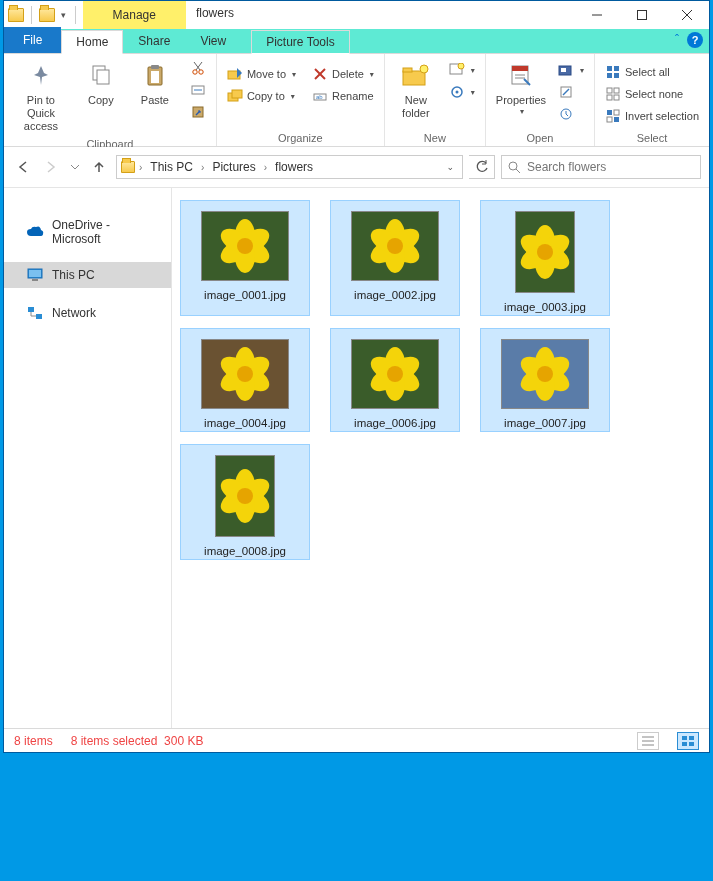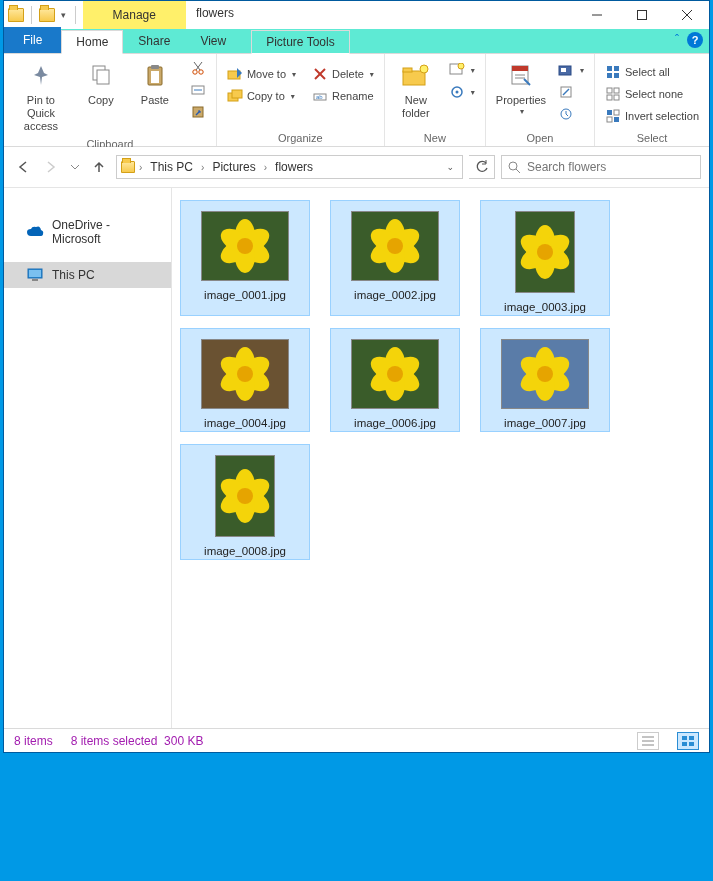--- a/index.html
+++ b/index.html
@@ -62,21 +62,21 @@
 .thumb .img.tall { width: 60px; height: 82px; }
 .petal-bg { position: absolute; inset: 0; background: #3a5c2a; }
 .petal-bg.sky { background: #5a7ca8; }
 .petal-bg.brown { background: #6a5232; }
 .flower-shape { position: absolute; top: 50%; left: 50%; width: 54px; height: 54px; transform: translate(-50%,-50%); }
 .flower-shape span { position: absolute; width: 20px; height: 28px; background: #f4d40a; border-radius: 50% 50% 50% 50% / 60% 60% 40% 40%; left: 17px; top: 0; transform-origin: 50% 27px; }
 .flower-shape .core { position: absolute; width: 16px; height: 16px; background: #e6a400; border-radius: 50%; left: 19px; top: 19px; }
 .thumb-label { font-size: 11.5px; color: #222; text-align: center; }
 
 
-.status { height: 24px; border-top: 1px solid #dadada; display: flex; align-items: center; font-size: 12px; color: #a21caf; padding: 0 10px; gap: 18px; }
+.status { height: 24px; border-top: 1px solid #dadada; display: flex; align-items: center; font-size: 12px; color: #ef4444; padding: 0 10px; gap: 18px; }
 .status .spacer { flex: 1; }
 .viewbtn { width: 22px; height: 18px; border: 1px solid #ccc; cursor: pointer; display: flex; align-items: center; justify-content: center; }
 .viewbtn.active { background: #cce8ff; border-color: #2a8dd4; }
 
 
 svg { display: block; }
 </style>
 </head>
 <body>
 
@@ -424,20 +424,30 @@
         <div class="ic">
             <svg width="16" height="14">
               <rect x="1" y="1" width="14" height="9" fill="#2a8dd4" stroke="#1a6db4"></rect>
               <rect x="2" y="2" width="12" height="7" fill="#7ac0f0"></rect>
               <rect x="5" y="11" width="6" height="2" fill="#888"></rect>
             </svg>
           </div>
         <span>This PC</span>
       </div>
       <div style="height:12px;"></div>
+      <div class="tree-item">
+        <div class="ic">
+            <svg width="16" height="14">
+              <rect x="1" y="1" width="6" height="5" fill="#2a8dd4"></rect>
+              <rect x="9" y="8" width="6" height="5" fill="#2a8dd4"></rect>
+              <path d="M4 6 L4 10 L9 10" stroke="#888" fill="none"></path>
+            </svg>
+          </div>
+        <span>Network</span>
+      </div>
     </div>
 
     <div class="content" id="file-list">
 
     <div class="thumb">
           <div class="img">
             <div class="petal-bg "></div>
             <div class="flower-shape">
               <span style="transform: rotate(0deg);"></span>
               <span style="transform: rotate(60deg);"></span>

